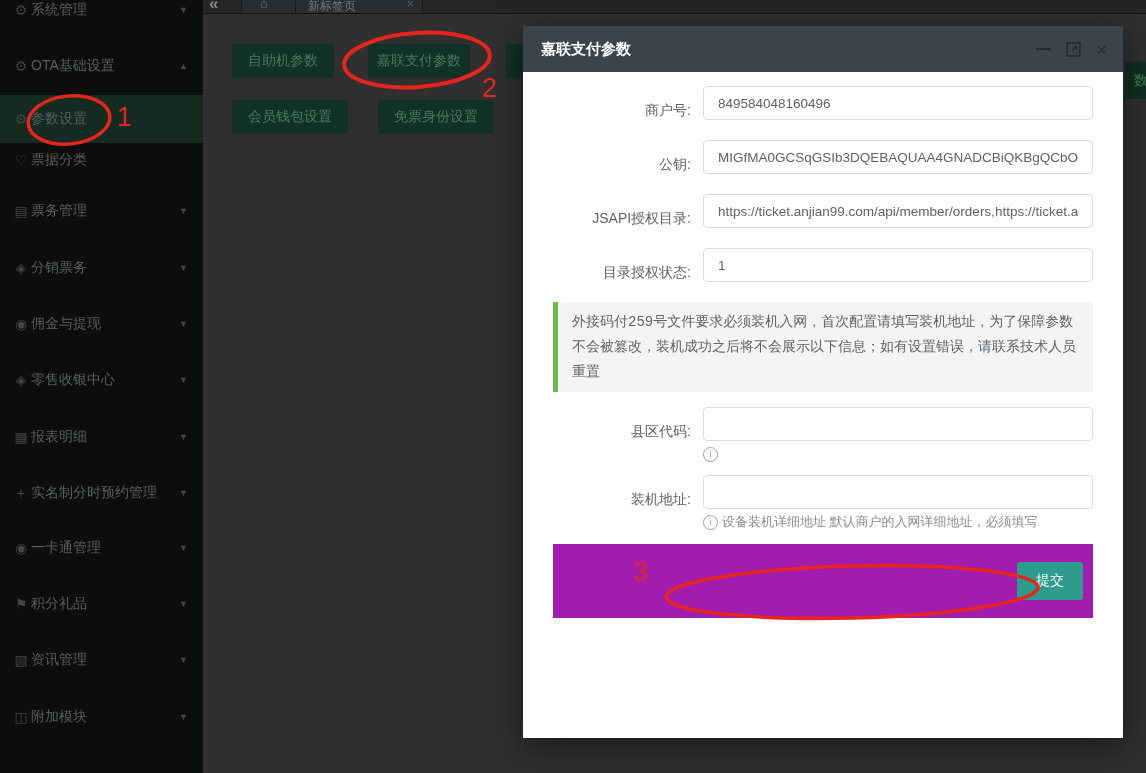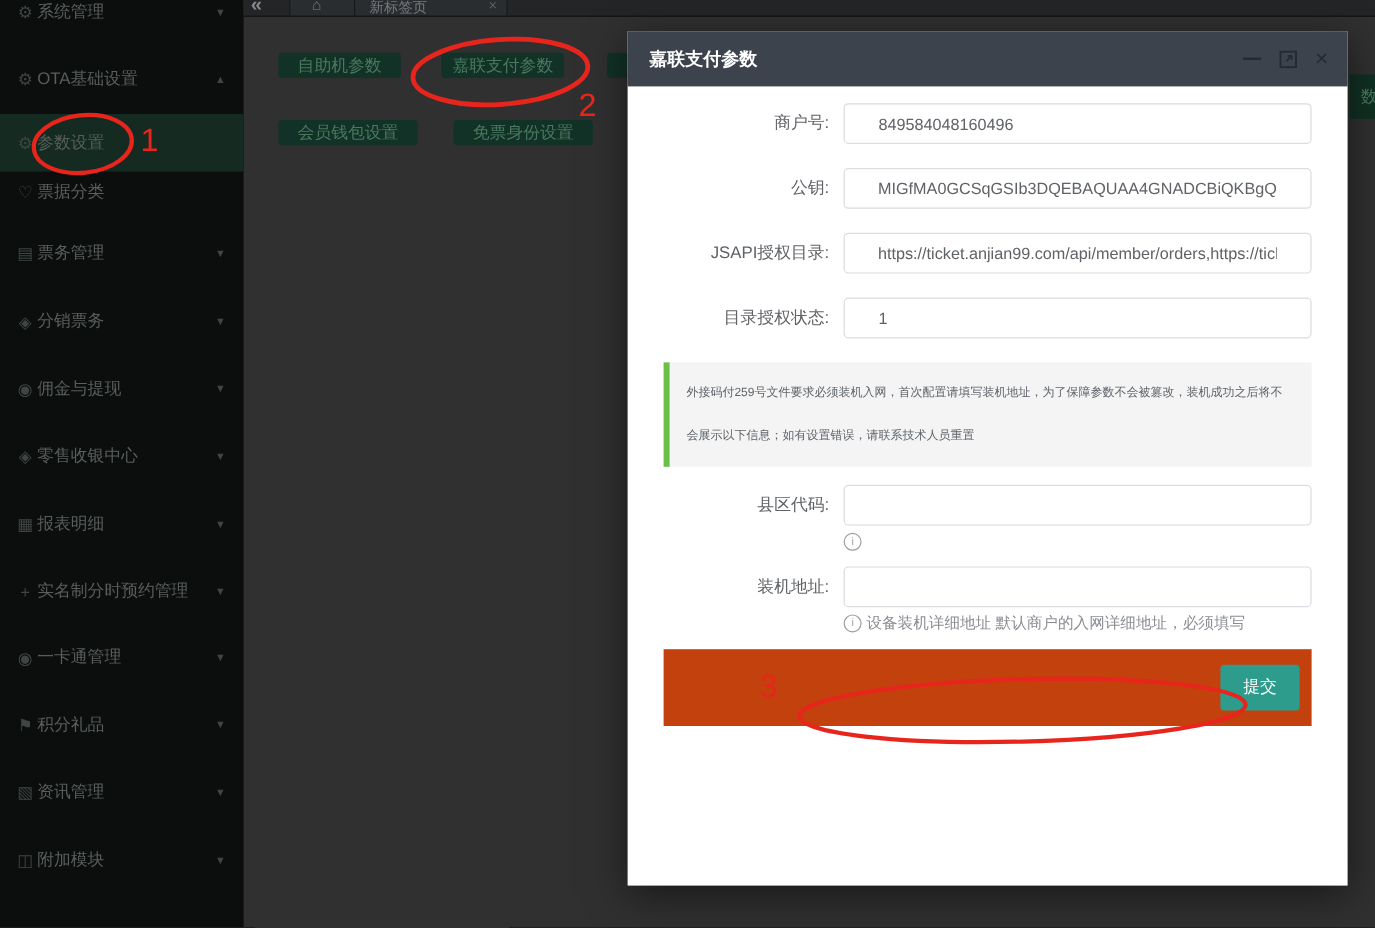--- a/index.html
+++ b/index.html
@@ -20,48 +20,48 @@
           border-bottom:1px solid #121314;z-index:2;overflow:hidden;}
   .collapse{position:absolute;left:6px;top:-6px;font-size:17px;color:#85898c;font-weight:bold;}
   .tab{position:absolute;top:0;height:13px;background:#2a2d30;border-left:1px solid #17181a;border-right:1px solid #17181a;}
   .tab.home{left:38px;width:53px;}
   .tab.home .ic{position:absolute;left:18px;top:-4px;font-size:13px;color:#75797d;}
   .tab.page{left:92px;width:110px;padding-left:16px;}
   .tab.page .lb{position:absolute;left:12px;top:-2px;font-size:12px;color:#75797d;white-space:nowrap;}
   .tab.page .x{position:absolute;right:8px;top:-3px;font-size:12px;color:#5c6064;}
 
   
-  .cbtn{position:absolute;height:21px;background:#123127;color:#48795f;font-size:14px;
+  .cbtn{position:absolute;height:34px;background:#123127;color:#48795f;font-size:14px;
         display:flex;align-items:center;justify-content:center;border-radius:3px;z-index:2;cursor:pointer;}
   .rpartial{position:absolute;left:1125px;top:62px;width:21px;height:37px;background:#113023;
             overflow:hidden;z-index:2;}
   .rpartial span{display:block;margin:10px 0 0 9px;font-size:14px;color:#4b7a62;}
 
   
   .modal{position:absolute;left:523px;top:26px;width:600px;height:712px;background:#ffffff;
          box-shadow:0 8px 32px rgba(0,0,0,0.5);z-index:10;}
   .modal-header{height:46px;background:#3c434d;display:flex;align-items:center;}
   .modal-title{color:#ffffff;font-size:15px;font-weight:bold;margin-left:18px;}
   .win-controls{margin-left:auto;margin-right:16px;display:flex;align-items:center;gap:15px;}
   .win-min{width:15px;height:2px;background:#232a34;cursor:pointer;}
   .win-max{cursor:pointer;display:block;}
   .win-close{font-size:19px;color:#232a34;line-height:1;cursor:pointer;}
   .modal-body{padding-top:14px;}
-  .frow{display:flex;align-items:center;margin-bottom:20px;}
+  .frow{display:flex;align-items:flex-end;margin-bottom:20px;}
   .frow .flabel{width:168px;text-align:right;padding-right:12px;color:#5f6266;font-size:14px;flex:none;white-space:nowrap;}
   .frow input{box-sizing:border-box;width:390px;height:34px;border:1px solid #d9dce0;border-radius:4px;
-              padding:0 28px;font-size:13.5px;color:#5f6266;font-family:inherit;outline:none;white-space:nowrap;overflow:hidden;}
+              padding:0 14px;font-size:13.5px;color:#5f6266;font-family:inherit;outline:none;white-space:nowrap;overflow:hidden;}
   .notice{margin:0 30px 0 30px;background:#f4f4f5;border-left:5px solid #6abf4b;
-          padding:8px 16px 7px 14px;color:#5f6468;font-size:10px;line-height:36px;}
+          padding:8px 16px 7px 14px;color:#5f6468;font-size:14px;line-height:25px;font-family:Liberation Mono, monospace;}
   .frow.county{margin-top:15px;margin-bottom:0;}
   .frow.addr{margin-top:12px;margin-bottom:0;}
   .hint{margin:4px 0 0 180px;font-size:13px;color:#8a8e93;display:flex;align-items:center;height:18px;}
   .info-i{display:inline-block;width:13px;height:13px;border:1px solid #9a9ea3;border-radius:50%;
           font-size:9px;line-height:13px;text-align:center;color:#9a9ea3;margin-right:4px;flex:none;}
-  .modal-footer{margin:13px 30px 0 30px;height:64px;background:#c2410c;
+  .modal-footer{margin:13px 30px 0 30px;height:74px;background:#a21caf;
                 display:flex;align-items:center;justify-content:flex-end;}
   .submit-btn{width:66px;height:38px;background:#2d9c8c;color:#fff;border:none;border-radius:3px;
               font-size:14px;margin-right:10px;font-family:inherit;cursor:pointer;}
 
   
   .anno-svg{position:absolute;left:0;top:0;z-index:50;pointer-events:none;}
   .anno-num{position:absolute;z-index:51;color:#e8251c;font-size:27px;pointer-events:none;
             font-family:"Liberation Sans","DejaVu Sans",sans-serif;}
 </style>
 </head>

